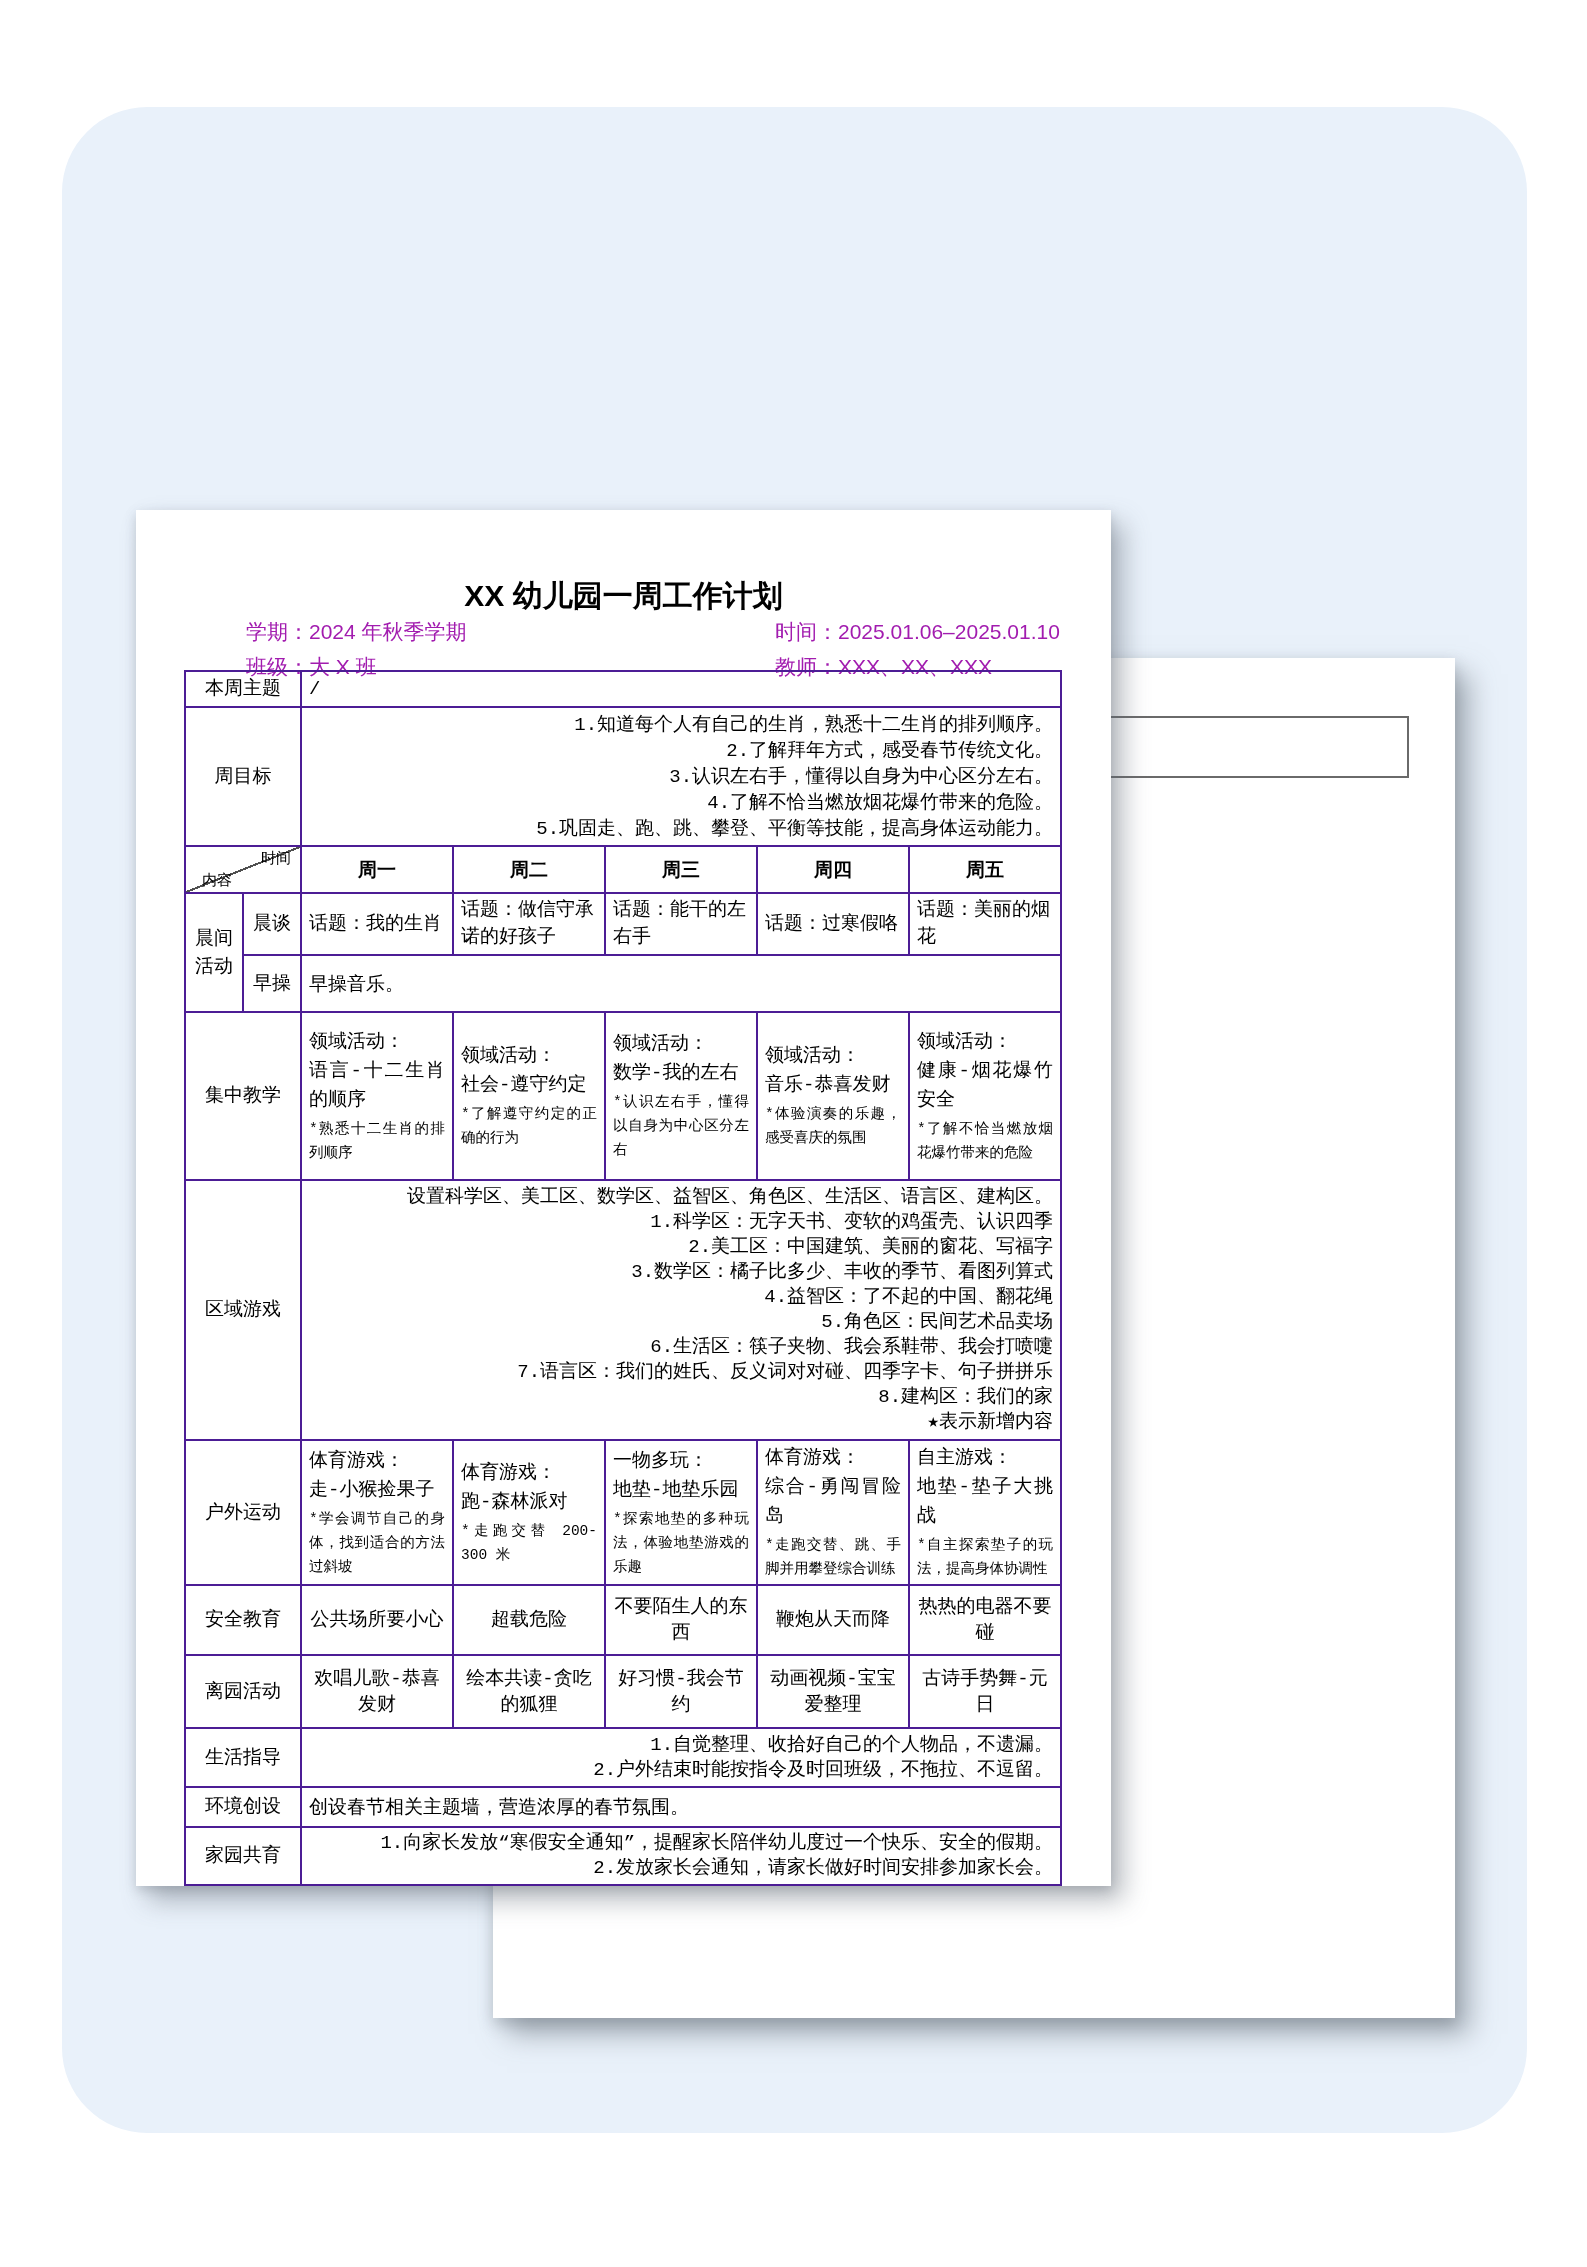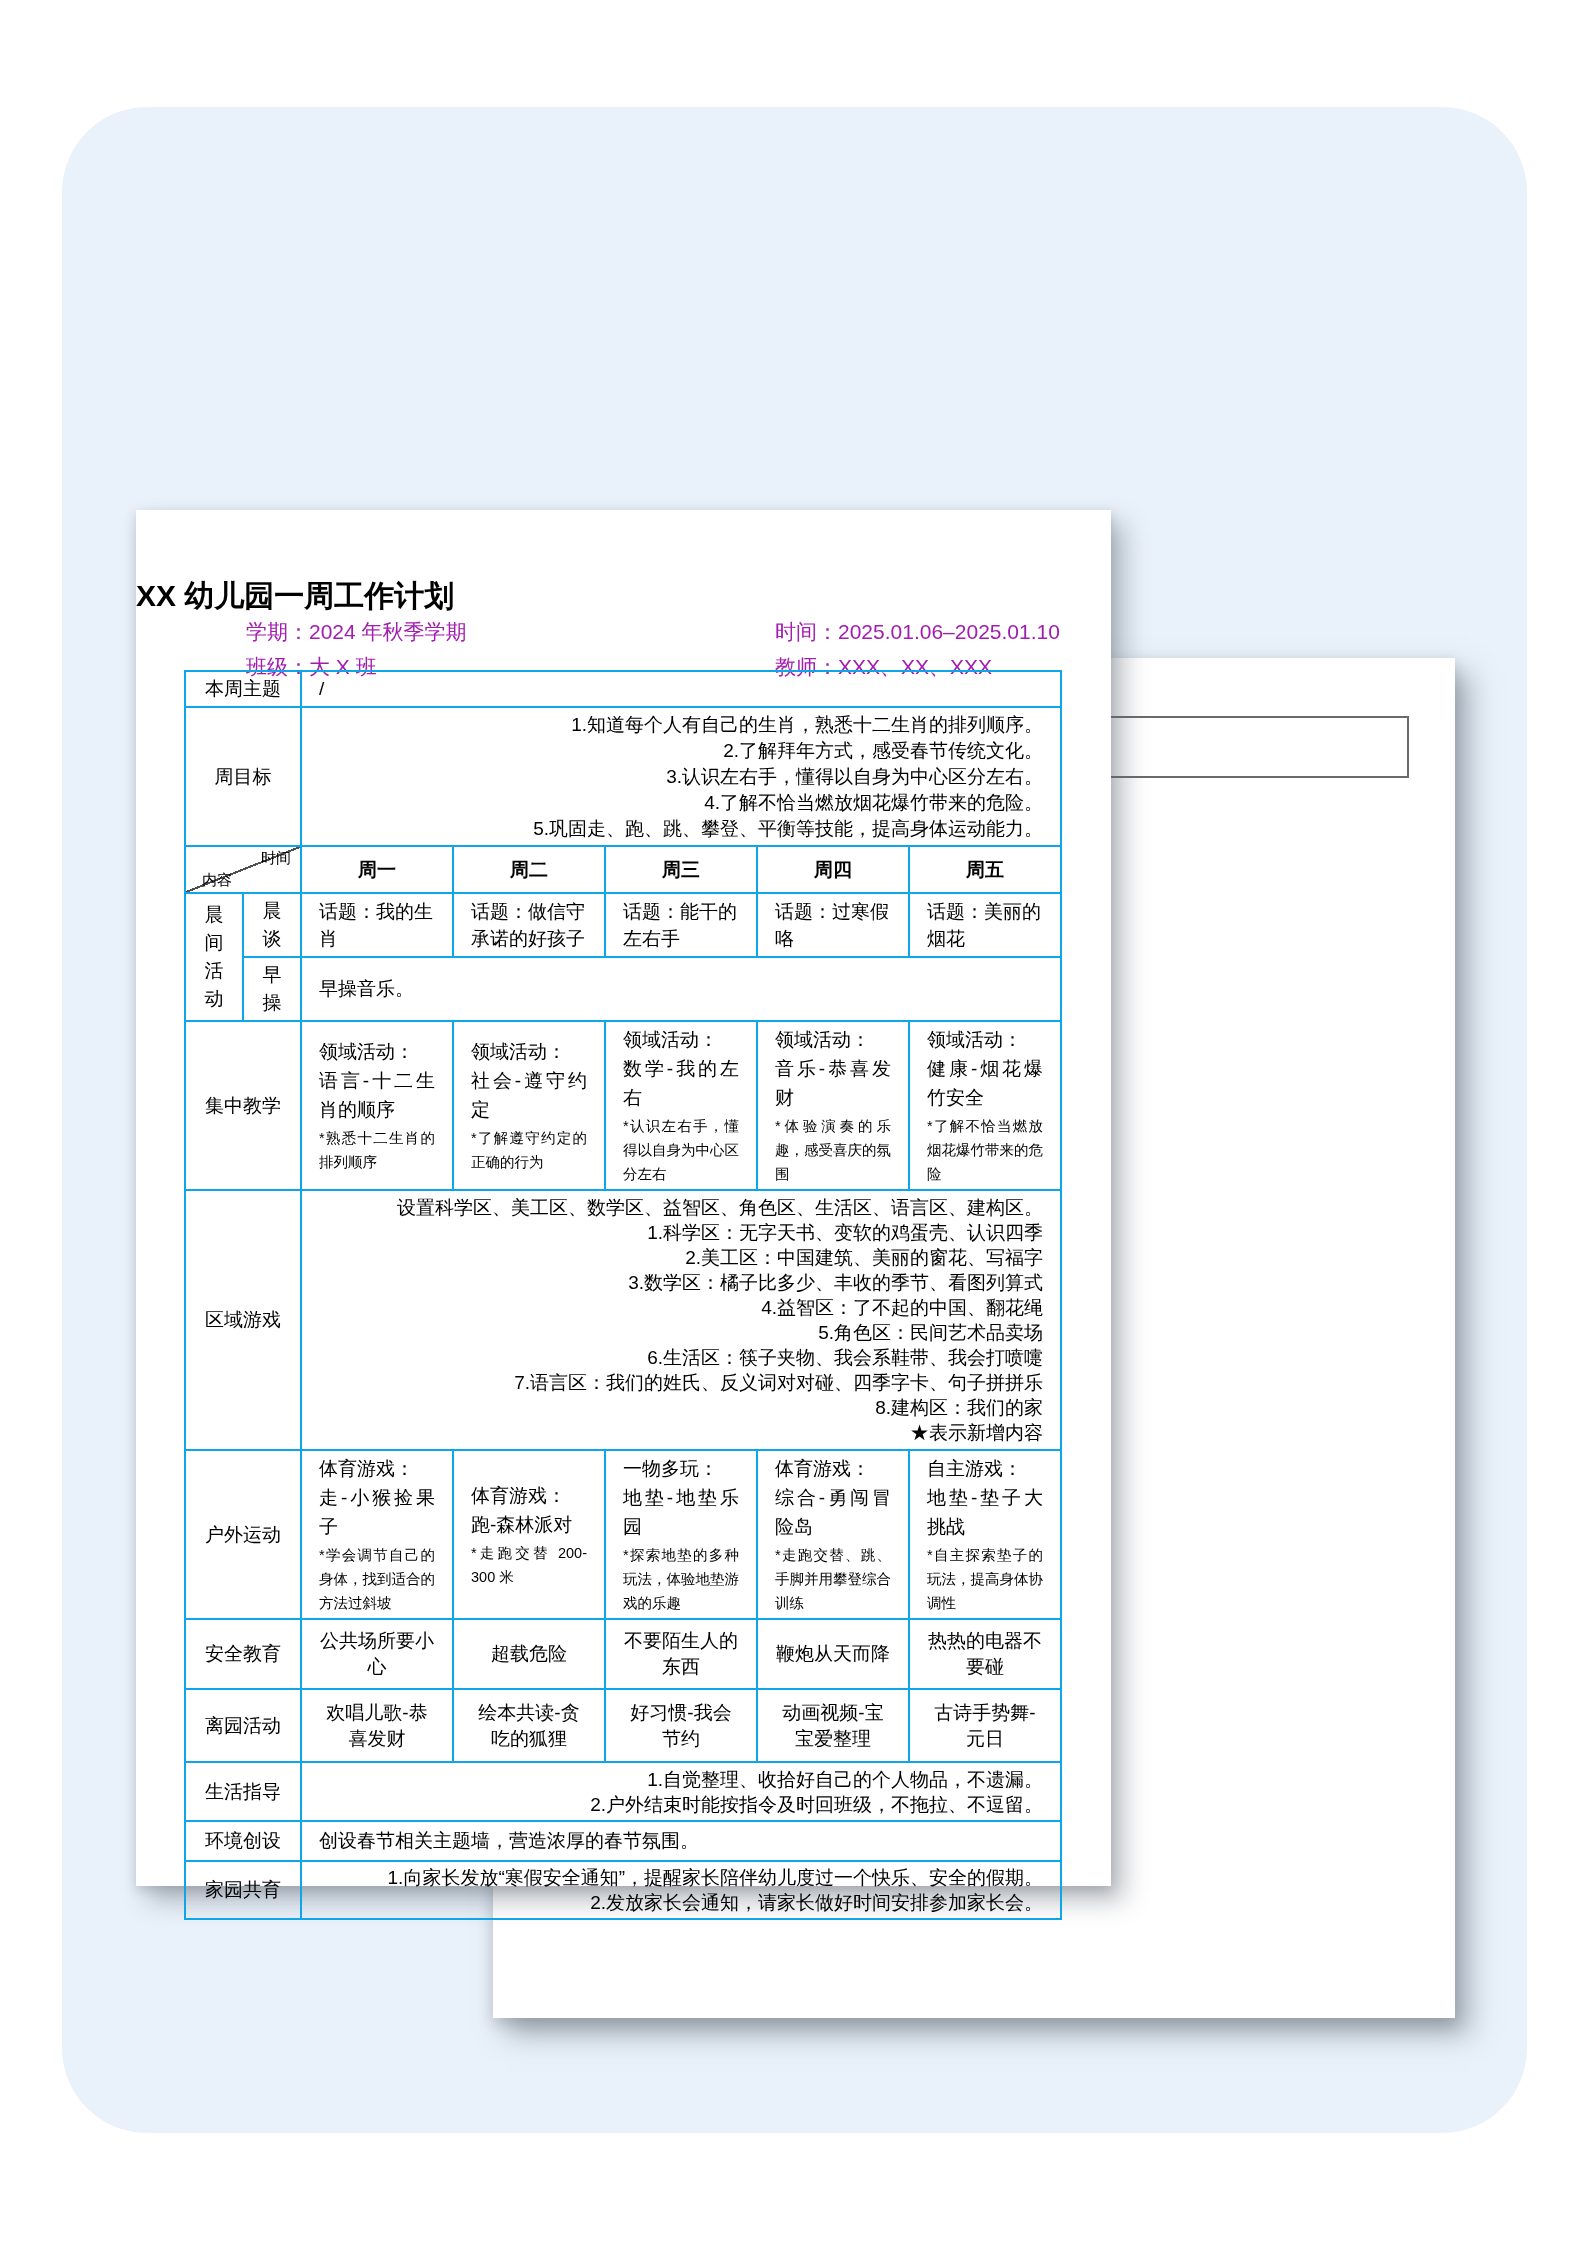--- a/index.html
+++ b/index.html
@@ -57,20 +57,21 @@
     left: 136px; top: 510px;
     width: 975px; height: 1376px;
     box-shadow: 12px 14px 24px rgba(96,105,115,0.45), 0 4px 10px rgba(96,105,115,0.25);
     z-index: 2;
   }
 
   .doc-title {
     position: absolute;
     left: 0; top: 66px;
     width: 100%;
+    text-align: center;
     font-size: 30px;
     font-weight: 700;
     color: #000;
   }
   .meta span {
     position: absolute;
     font-size: 21px;
     font-weight: 500;
     color: #a21caf;
     white-space: nowrap;
@@ -82,26 +83,27 @@
 
   
   table.plan {
     position: absolute;
     left: 48px; top: 160px;
     width: 876px;
     border-collapse: collapse;
     table-layout: fixed;
   }
   table.plan td {
-    border: 2px solid #0ea5e9;
+    border: 2px solid #4c1d95;
     font-size: 19px;
     color: #000;
-    padding: 3px 17px;
+    padding: 3px 7px;
     vertical-align: middle;
     overflow: hidden;
+    font-family: Liberation Mono, monospace;
   }
   td.lbl {
     text-align: center;
     font-size: 20px;
     padding: 2px 4px;
     line-height: 28px;
   }
   td.day {
     text-align: center;
     font-weight: 700;

